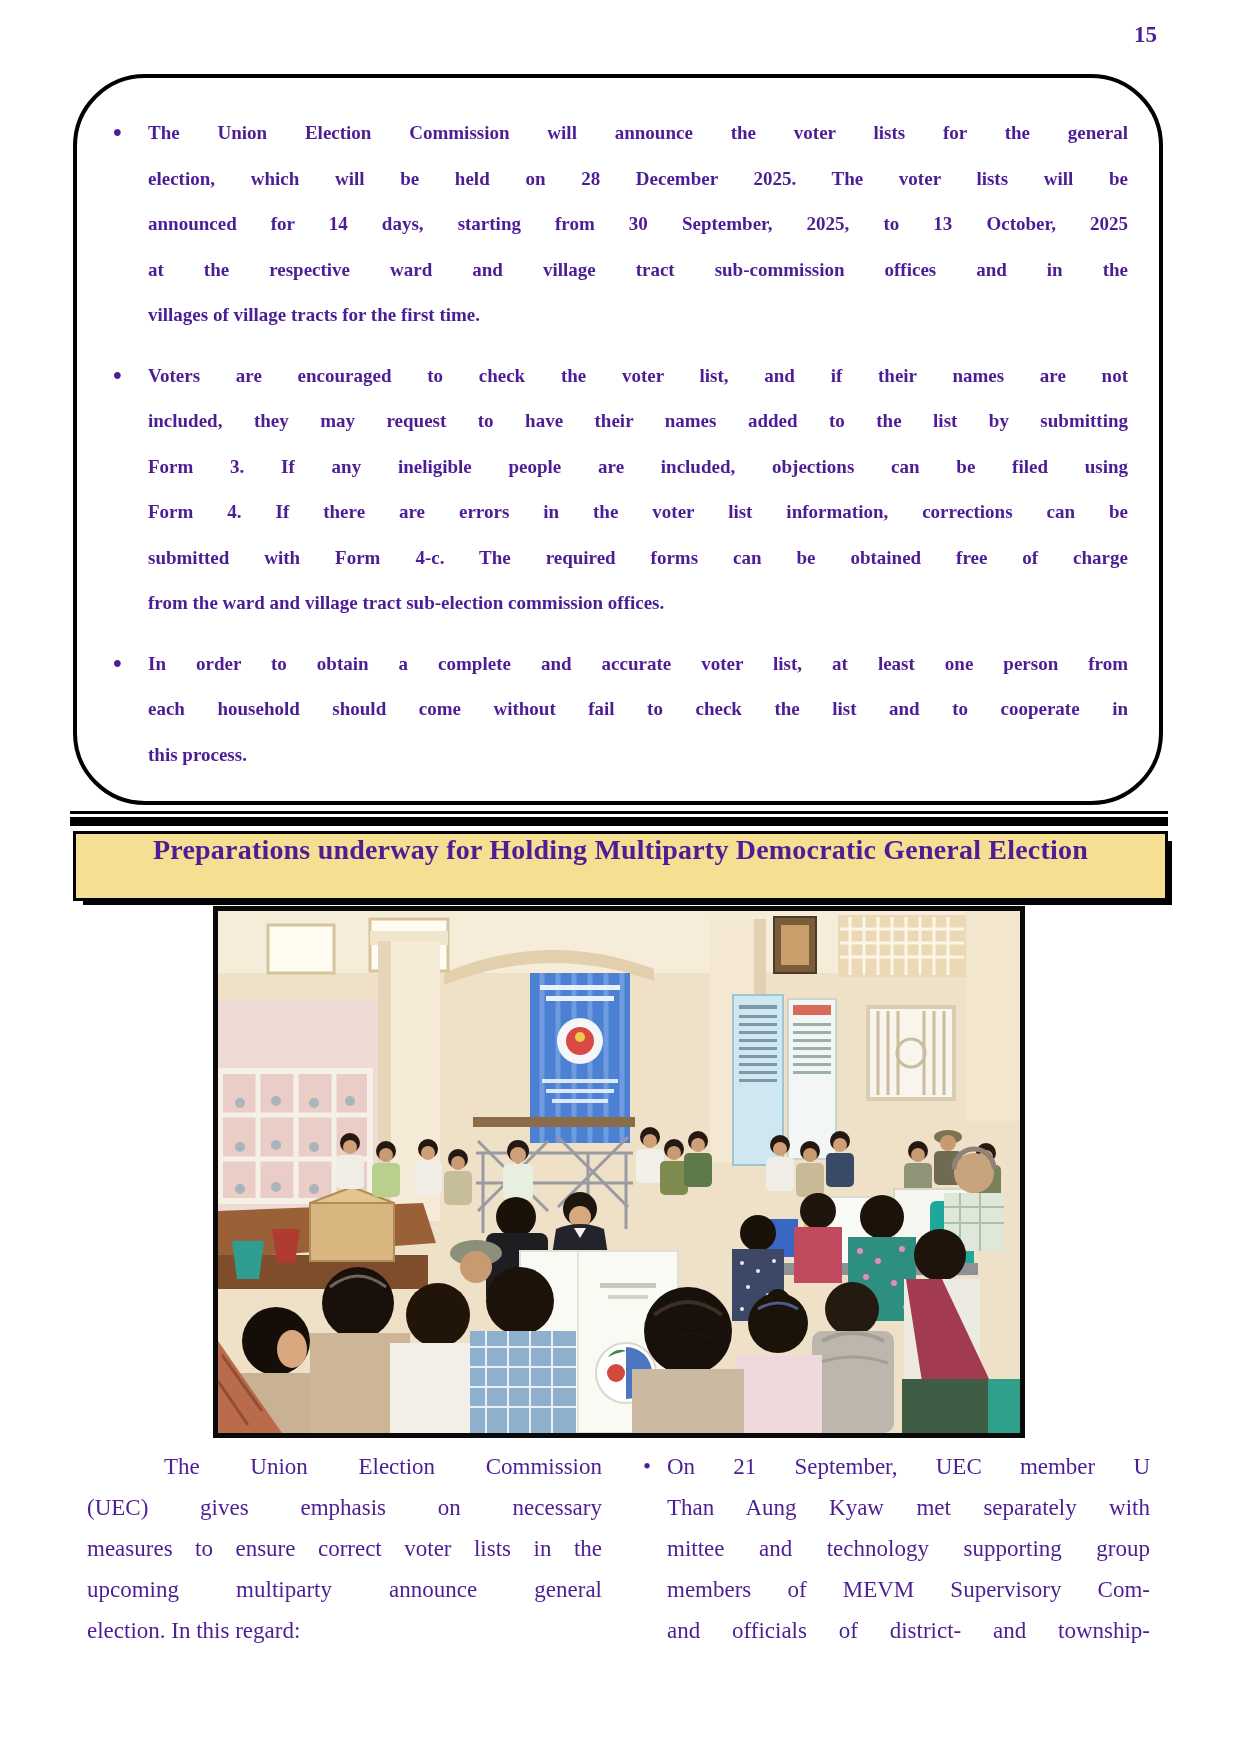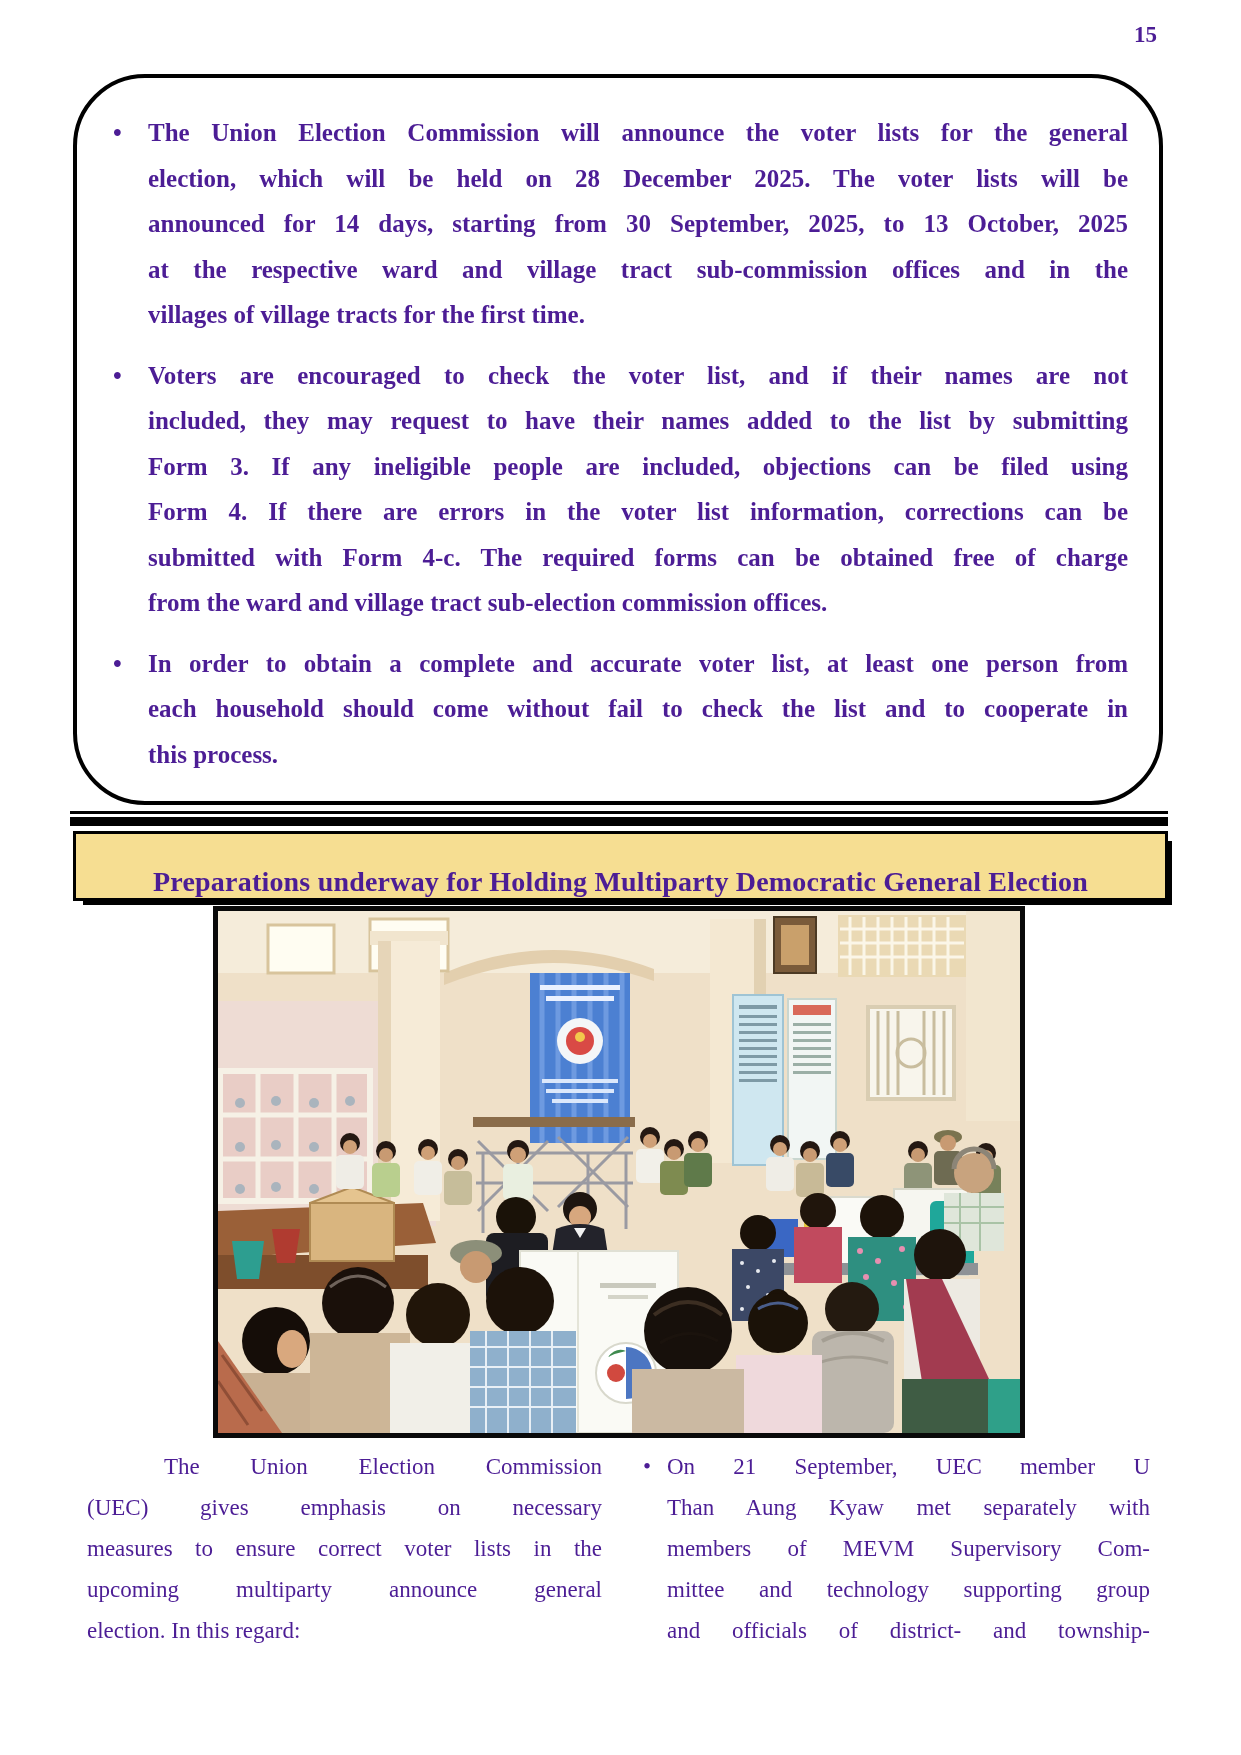--- a/index.html
+++ b/index.html
@@ -18,34 +18,34 @@
     border:4px solid #000; border-radius:72px; box-sizing:border-box;
     padding-top:32px;
   }
   .brow{ position:relative; margin:0 35px 15px 36px; }
   .bdot{
     position:absolute; left:0; top:0; width:30px;
     font-size:25px; font-weight:bold; line-height:45.5px;
   }
   .btext{
     margin-left:35px; width:980px;
-    font-size:25px; font-weight:bold; line-height:45.5px;
+    font-size:19px; font-weight:bold; line-height:45.5px;
   }
   .jline{ text-align:justify; text-align-last:justify; }
   .jline.jlast{ text-align-last:left; }
   
   .rule-thin{ position:absolute; left:70px; top:811px; width:1098px; height:3px; background:#000; }
   .rule-thick{ position:absolute; left:70px; top:817px; width:1098px; height:9px; background:#000; }
   
   .headline{
     position:absolute; left:73px; top:831px; width:1095px; height:70px;
     background:var(--headline-bg,#F6DE92);
     border:3px solid #000; box-sizing:border-box;
     box-shadow:7px 7px 0 -3px #000;
-    display:flex; align-items:flex-end; justify-content:center;
+    display:flex; align-items:flex-start; justify-content:center;
     font-size:28px; font-weight:bold; letter-spacing:.2px;
   }
   
   .photo-frame{
     position:absolute; left:213px; top:906px; width:812px; height:532px;
     border:5px solid #0a0a0a; box-sizing:border-box; background:#efe0c8;
   }
   .photo-frame svg{ display:block; }
   
   .col{ position:absolute; top:1446px; font-size:23px; line-height:41px; }
@@ -449,19 +449,19 @@
       <div class="jline">measures to ensure correct voter lists in the</div>
       <div class="jline">upcoming multiparty announce general</div>
       <div class="jline jlast">election. In this regard:</div>
     </div>
 
   <div class="col col-right">
     <span class="bdot2">•</span>
     <div class="btext2">
         <div class="jline">On 21 September, UEC member U</div>
         <div class="jline">Than Aung Kyaw met separately with</div>
+        <div class="jline">mittee and technology supporting group</div>
         <div class="jline">members of MEVM Supervisory Com-</div>
-        <div class="jline">mittee and technology supporting group</div>
         <div class="jline">and officials of district- and township-</div>
       </div>
   </div>
 
 </div>
 
 </body></html>

